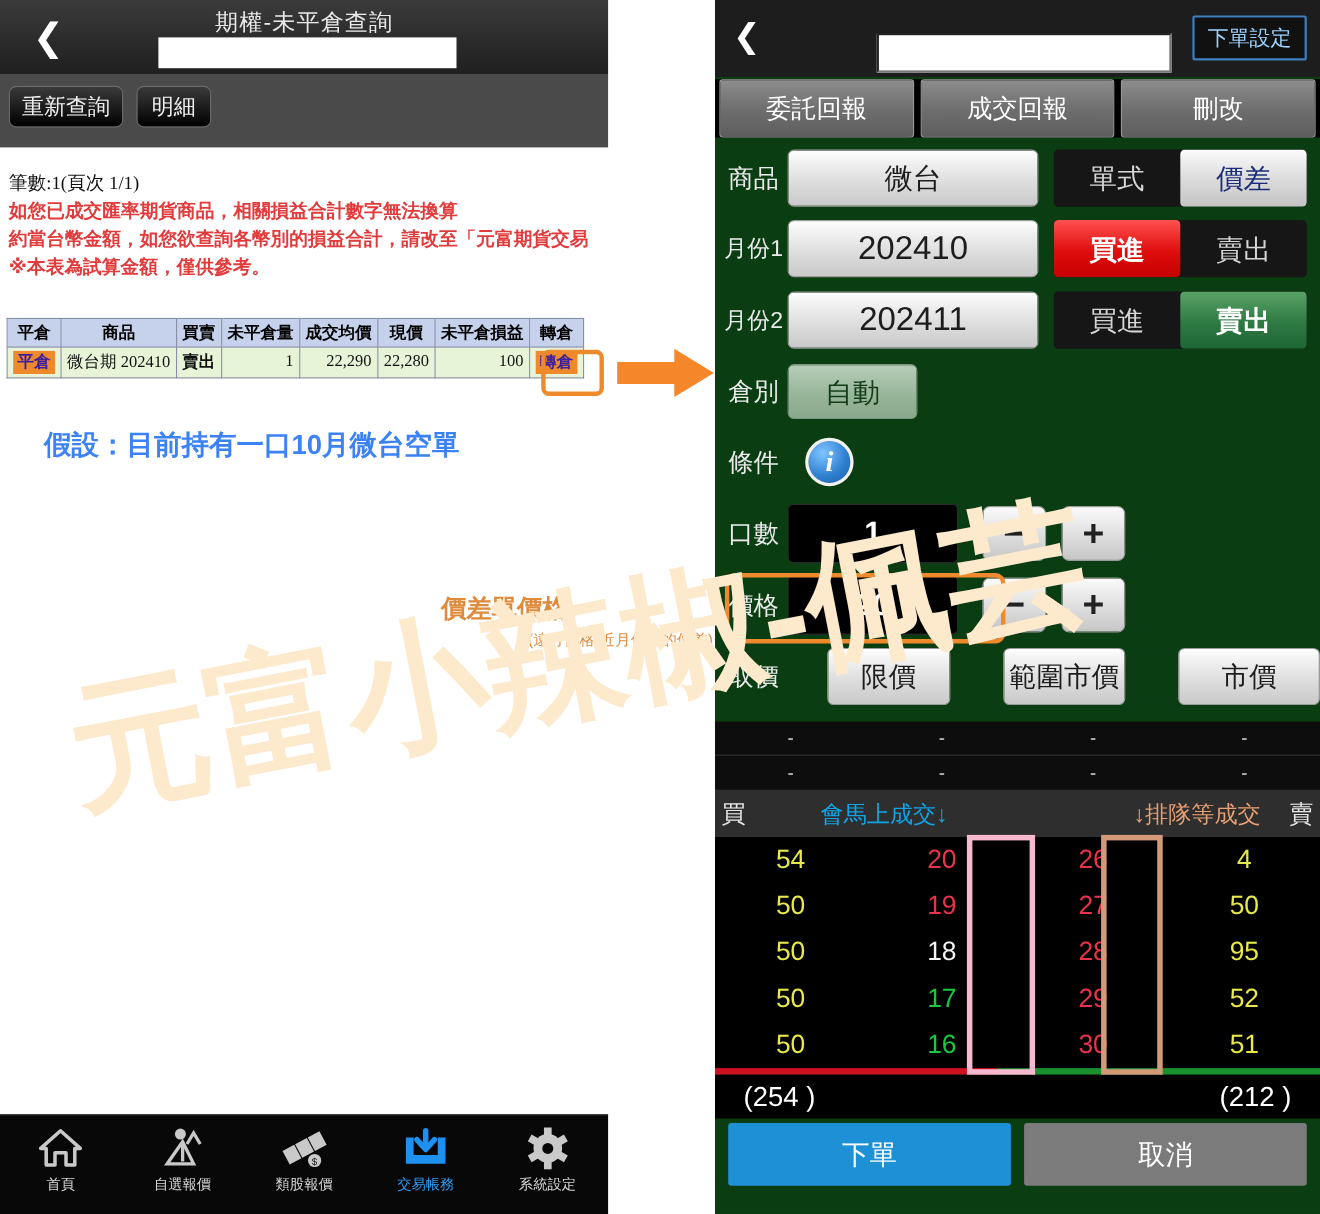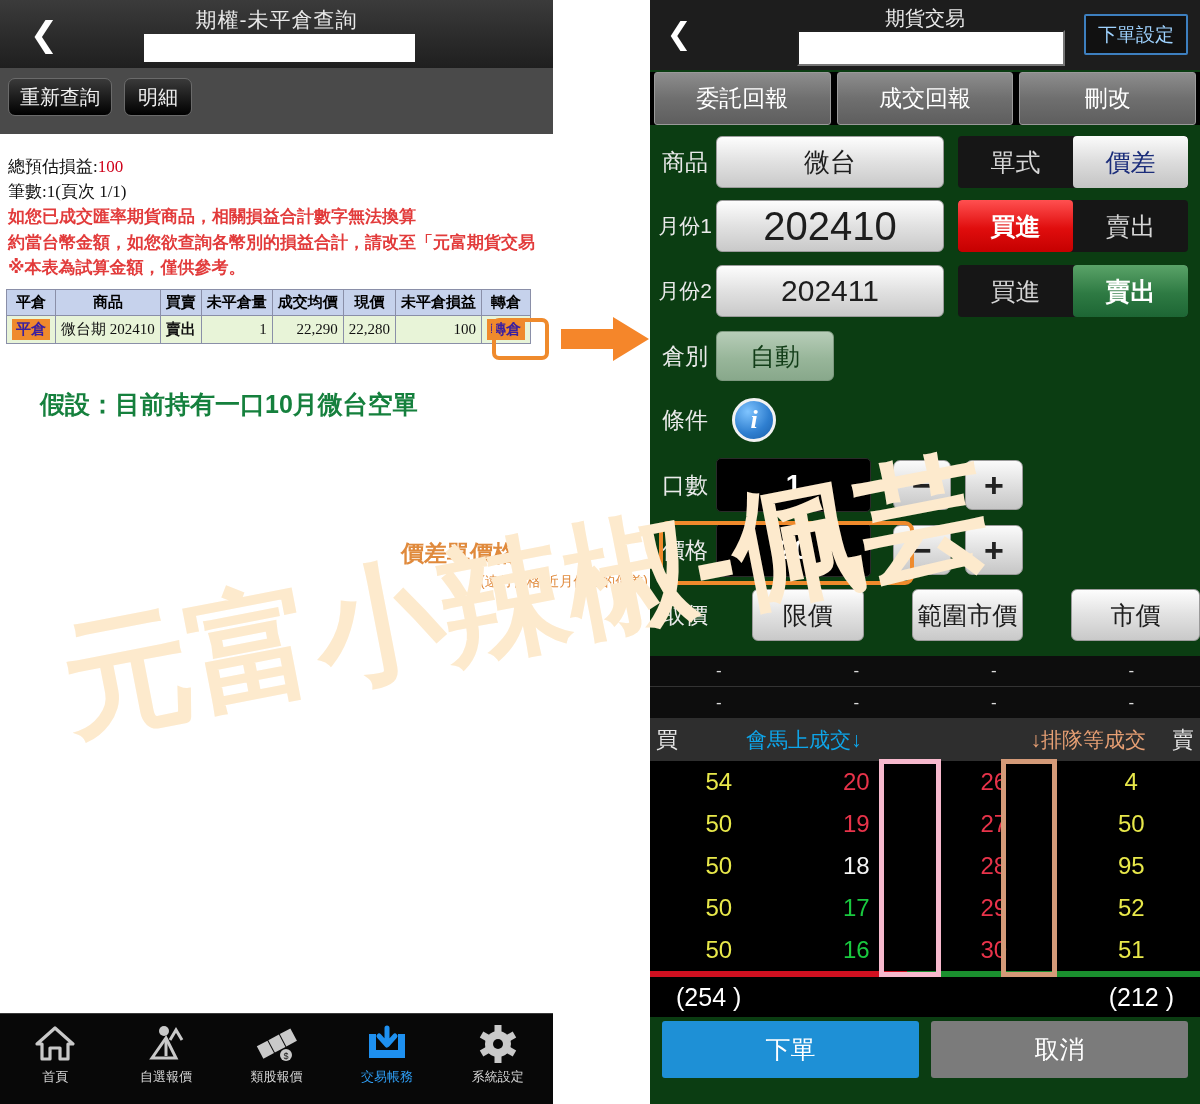--- a/index.html
+++ b/index.html
@@ -40,21 +40,21 @@
   .cell-c{text-align:center;}
   .tag-orange{display:inline-block;background:#ef8a2c;color:#3a1fa0;font-weight:bold;padding:1px 4px;font-size:15px;}
   .sell-green{color:#1a7a33;font-weight:bold;}
   .pl-red{color:#d94040;}
 
   .hl-box{position:absolute;border:4px solid #ef8a2c;border-radius:7px;box-sizing:border-box;}
   #hl-rollover{left:492px;top:318px;width:57px;height:42px;}
 
   .arrow{position:absolute;left:561px;top:316px;width:88px;height:46px;}
 
-  .l-assume{position:absolute;left:40px;top:388px;font-size:25px;font-weight:bold;color:#15803d;white-space:nowrap;}
+  .l-assume{position:absolute;left:40px;top:388px;font-size:25px;font-weight:bold;color:#3b82f6;white-space:nowrap;}
 
   .l-note-title{position:absolute;left:516px;top:538px;font-size:23px;font-weight:bold;color:#e08a3c;white-space:nowrap;transform:translateX(-100%);}
   .l-note-sub{position:absolute;left:648px;top:573px;font-size:14px;color:#e08a3c;white-space:nowrap;transform:translateX(-100%);}
 
   .l-navbar{position:absolute;left:0;top:1013px;width:553px;height:91px;background:#080808;border-top:1px solid #3a3a3a;
      display:flex;align-items:flex-start;justify-content:space-around;padding-top:8px;box-sizing:border-box;}
   .navitem{width:96px;display:flex;flex-direction:column;align-items:center;gap:2px;}
   .navicon{height:44px;display:flex;align-items:center;justify-content:center;}
   .navlabel{font-size:13px;color:#d8d8d8;}
   .navitem.active .navlabel{color:#2e9bf0;}
@@ -148,21 +148,20 @@
       <div class="l-title">期權-未平倉查詢</div>
       <input class="l-acct" type="text" value="" style="">
     </div>
 
     <div class="l-toolbar">
       <div class="l-btn" id="btn-requery">重新查詢</div>
       <div class="l-btn" id="btn-detail">明細</div>
     </div>
 
     <div class="l-info">
-      <div class="l-line"><span>總預估損益:</span><span class="num">100</span></div>
       <div class="l-line">筆數:1(頁次 1/1)</div>
       <div class="l-warn">如您已成交匯率期貨商品，相關損益合計數字無法換算</div>
       <div class="l-warn">約當台幣金額，如您欲查詢各幣別的損益合計，請改至「元富期貨交易</div>
       <div class="l-warn">※本表為試算金額，僅供參考。</div>
     </div>
 
     <table class="l-table">
       <thead>
         <tr>
           <th>平倉</th>
@@ -248,21 +247,20 @@
         </div>
         <div class="navlabel">系統設定</div>
       </div>
     </div>
   </div>
 
   <div class="right">
 
     <div class="r-titlebar">
       <div class="r-back">❮</div>
-      <div class="r-title">期貨交易</div>
       <input class="r-acct" type="text" value="" style="">
       <div class="r-setting">下單設定</div>
     </div>
 
     <div class="r-tabs">
       <div class="r-tab">委託回報</div>
       <div class="r-tab">成交回報</div>
       <div class="r-tab">刪改</div>
     </div>
 
@@ -272,21 +270,21 @@
         <div class="flabel">商品</div>
         <div class="sel-lite" style="width:228px;height:52px;font-size:26px;margin-left:4px;">微台</div>
         <div class="seg" style="width:230px;height:52px;margin-left:14px;">
           <div style="flex:1">單式</div>
           <div style="flex:1" class="on-white">價差</div>
         </div>
       </div>
 
       <div class="frow" style="top:68px;height:58px;">
         <div class="flabel" style="font-size:21px">月份1</div>
-        <div class="sel-lite" style="width:228px;height:52px;font-size:40px;margin-left:4px;">202410</div>
+        <div class="sel-lite" style="width:228px;height:52px;font-size:30px;margin-left:4px;">202410</div>
         <div class="seg" style="width:230px;height:52px;margin-left:14px;">
           <div style="flex:1" class="on-red">買進</div>
           <div style="flex:1">賣出</div>
         </div>
       </div>
 
       <div class="frow" style="top:133px;height:58px;">
         <div class="flabel" style="font-size:21px">月份2</div>
         <div class="sel-lite" style="width:228px;height:52px;font-size:30px;margin-left:4px;">202411</div>
         <div class="seg" style="width:230px;height:52px;margin-left:14px;">

